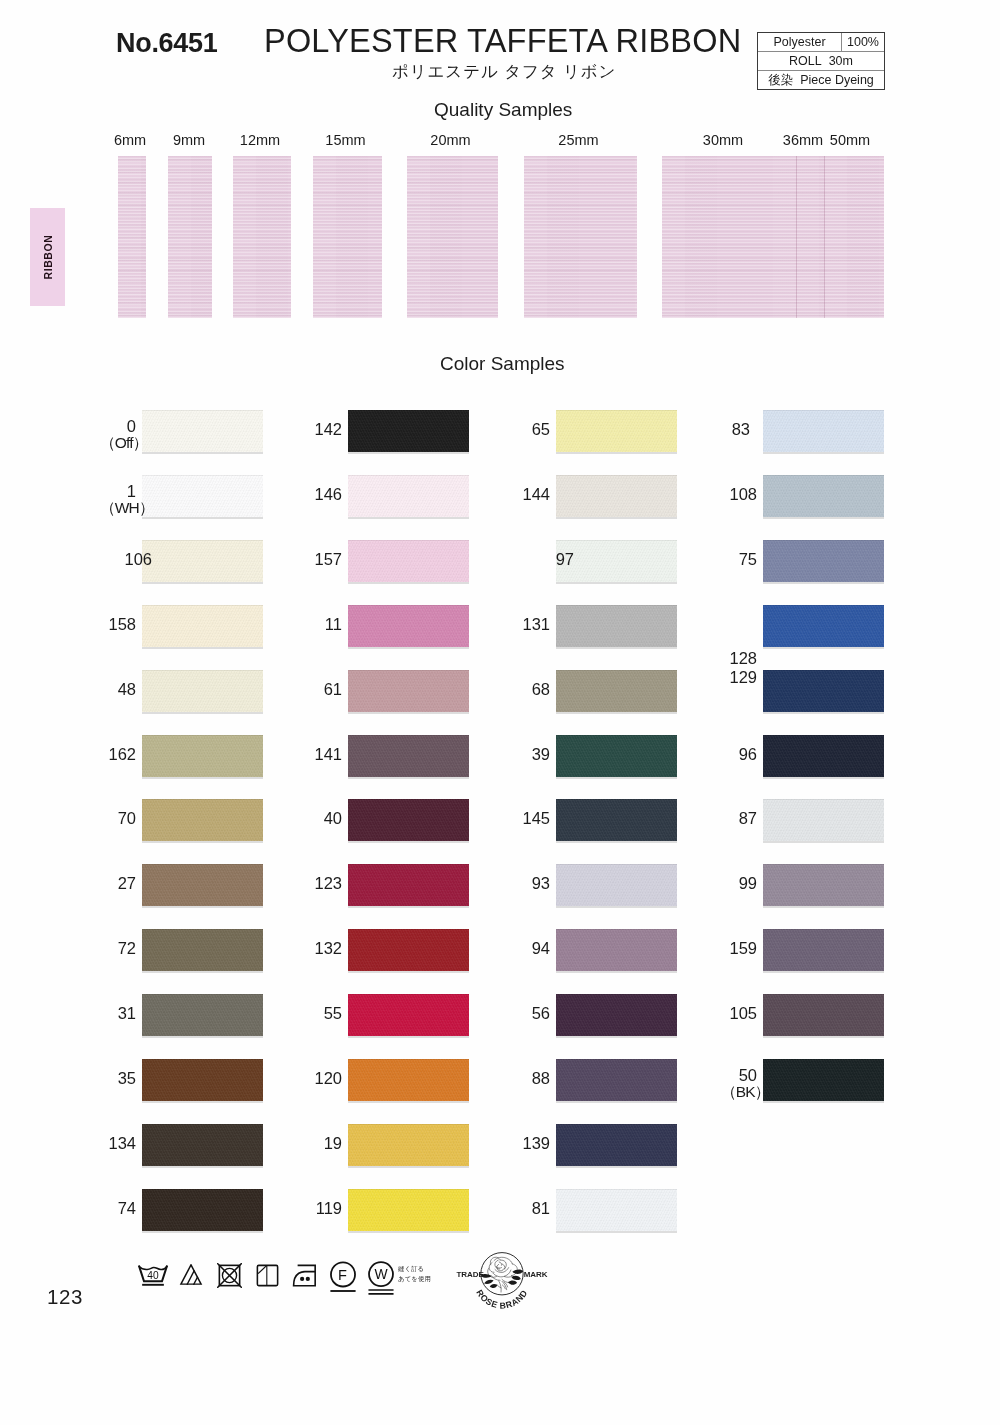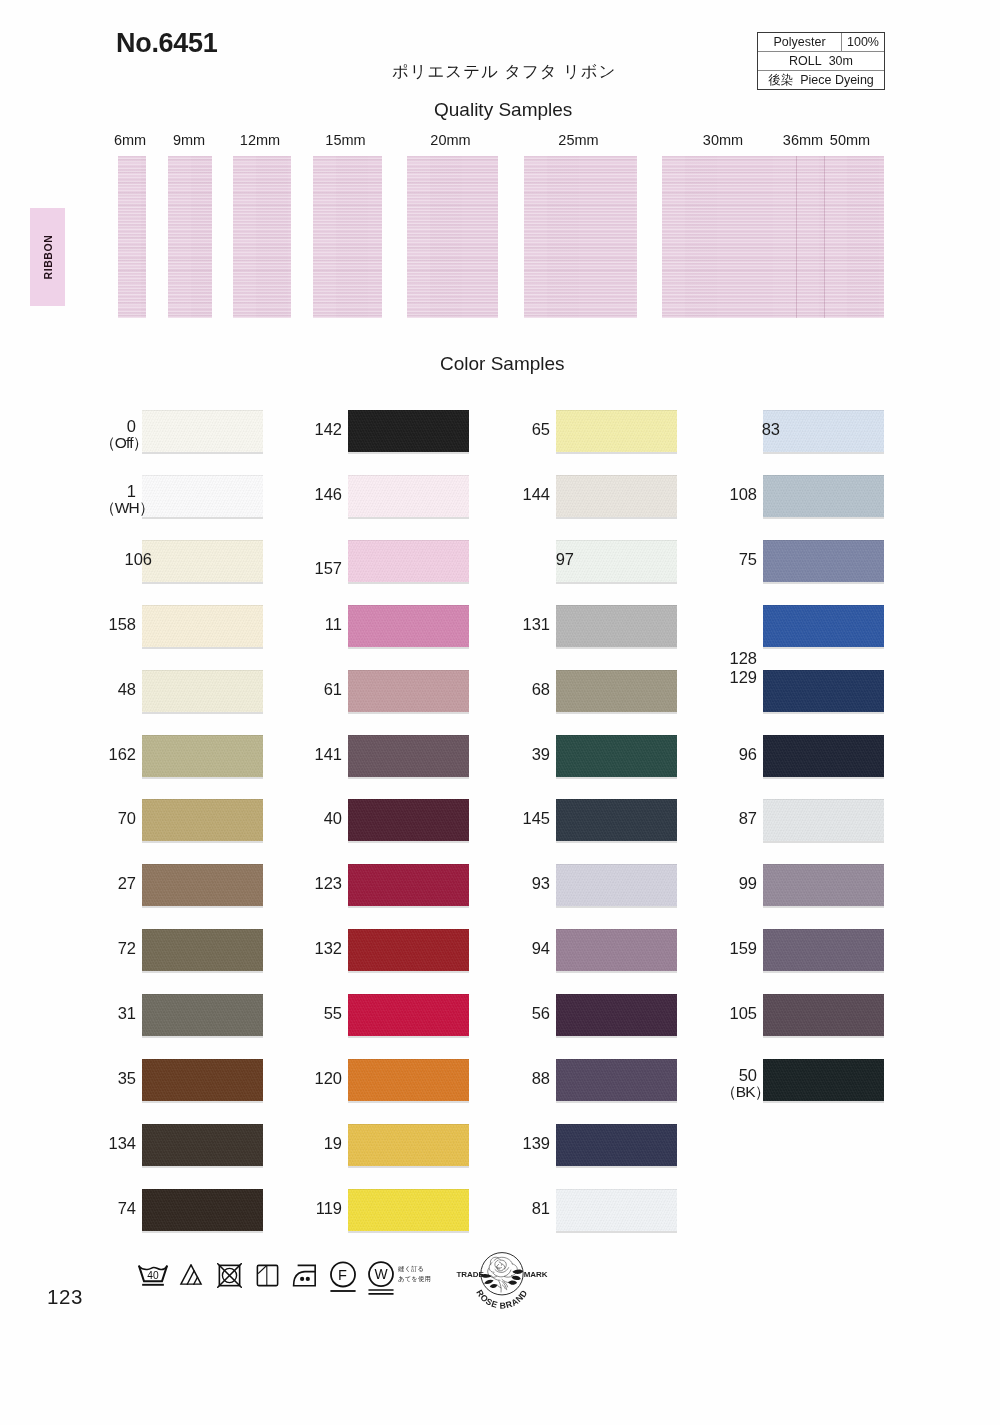--- a/index.html
+++ b/index.html
@@ -50,20 +50,21 @@
     .clab .sub{display:block;font-size:15.5px;letter-spacing:-0.8px;margin-top:1px;}
   #pageno{position:absolute;left:47px;top:1285px;font-size:20.5px;letter-spacing:0.6px;}
   #care-note{position:absolute;left:398px;top:1264px;font-size:6.4px;line-height:9.5px;color:#2a2a2a;letter-spacing:0.1px;}
   #logo{position:absolute;left:455px;top:1252px;}
 </style>
 </head>
 <body>
 
 <div class="page">
   <div id="no-code">No.6451</div>
+  <div id="main-title">POLYESTER TAFFETA RIBBON</div>
   <div id="sub-title">ポリエステル タフタ リボン</div>
 
   <div id="spec">
     <div class="row">
       <div class="cell c1">Polyester</div>
       <div class="cell c2">100%</div>
     </div>
     <div class="row">
       <div class="cell"><span>ROLL</span>&nbsp;&nbsp;<span>30m</span></div>
     </div>
@@ -208,21 +209,21 @@
         <span class="tex" style="opacity:0.349"></span>
         <span class="edgetop"></span>
         <span class="edge"></span>
       </div>
       <div class="clab" style="left: 306px; width: 36px; top: 486px;"><span>146</span></div>
       <div class="cswatch" style="left: 348px; top: 540px; width: 121px; background: rgb(240, 205, 225);">
         <span class="tex" style="opacity:0.333"></span>
         <span class="edgetop"></span>
         <span class="edge"></span>
       </div>
-      <div class="clab" style="left: 306px; width: 36px; top: 551px; margin-top: 9px;"><span>157</span></div>
+      <div class="clab" style="left: 306px; width: 36px; top: 551px;"><span>157</span></div>
       <div class="cswatch" style="left: 348px; top: 605px; width: 121px; background: rgb(210, 133, 176);">
         <span class="tex" style="opacity:0.289"></span>
         <span class="edgetop"></span>
         <span class="edge"></span>
       </div>
       <div class="clab" style="left: 306px; width: 36px; top: 616px;"><span>11</span></div>
       <div class="cswatch" style="left: 348px; top: 670px; width: 121px; background: rgb(194, 155, 160);">
         <span class="tex" style="opacity:0.286"></span>
         <span class="edgetop"></span>
         <span class="edge"></span>
@@ -352,21 +353,21 @@
         <span class="tex" style="opacity:0.349"></span>
         <span class="edgetop"></span>
         <span class="edge"></span>
       </div>
       <div class="clab" style="left: 514px; width: 36px; top: 1200px;"><span>81</span></div>
       <div class="cswatch" style="left: 763px; top: 410px; width: 121px; background: rgb(214, 225, 239);">
         <span class="tex" style="opacity:0.335"></span>
         <span class="edgetop"></span>
         <span class="edge"></span>
       </div>
-      <div class="clab" style="left: 744px; width: 36px; top: 421px; text-align: right;"><span>83</span></div>
+      <div class="clab" style="left: 714px; width: 36px; top: 421px; text-align: right;"><span>83</span></div>
       <div class="cswatch" style="left: 763px; top: 475px; width: 121px; background: rgb(180, 193, 203);">
         <span class="tex" style="opacity:0.306"></span>
         <span class="edgetop"></span>
         <span class="edge"></span>
       </div>
       <div class="clab" style="left: 721px; width: 36px; top: 486px;"><span>108</span></div>
       <div class="cswatch" style="left: 763px; top: 540px; width: 121px; background: rgb(123, 132, 165);">
         <span class="tex" style="opacity:0.261"></span>
         <span class="edgetop"></span>
         <span class="edge"></span>

